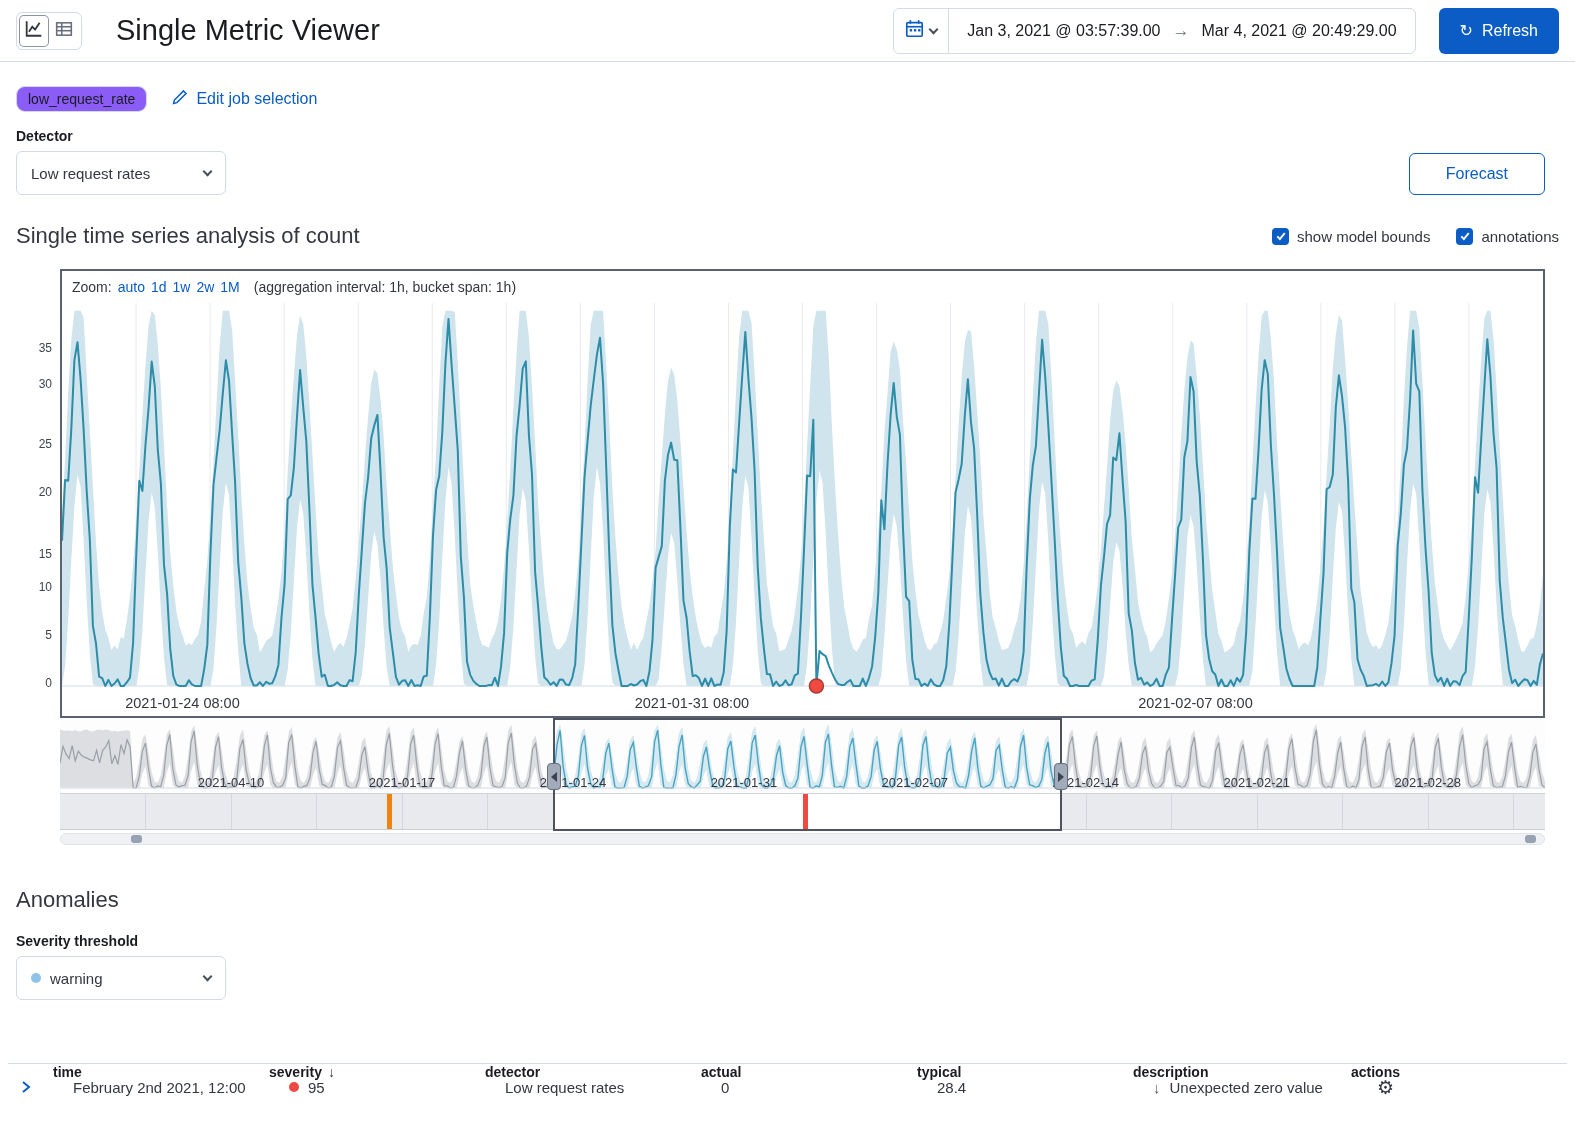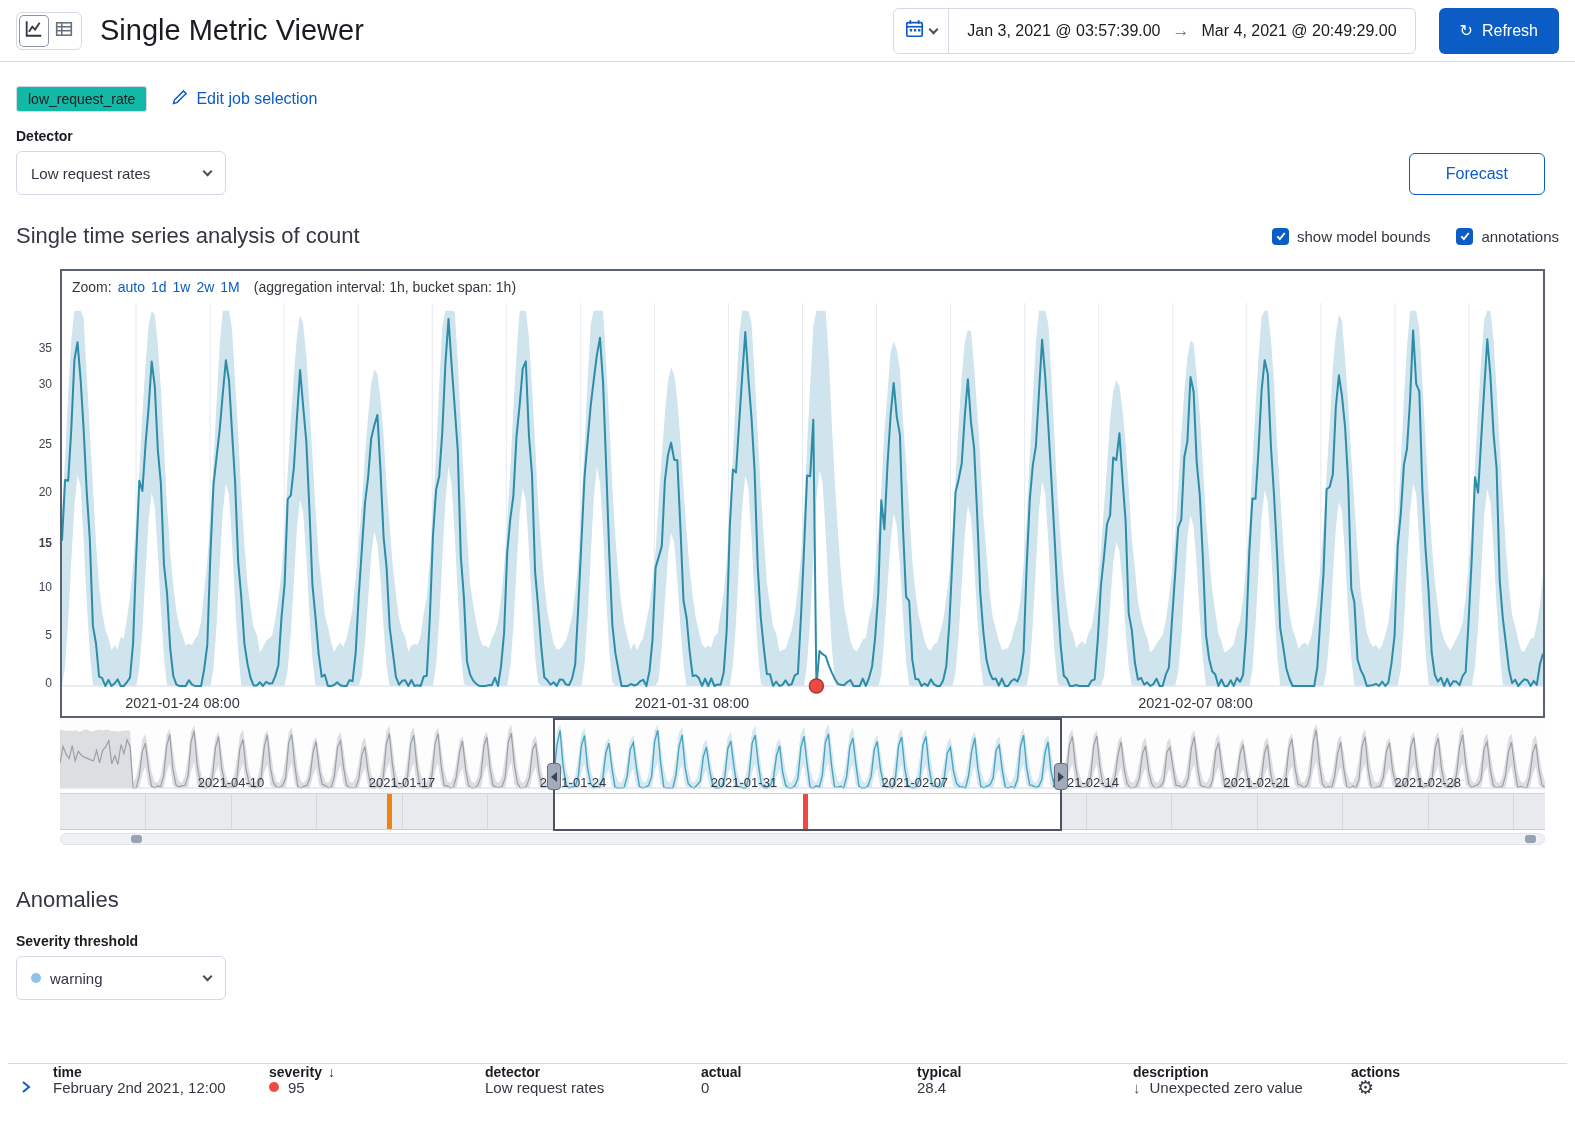--- a/index.html
+++ b/index.html
@@ -4,36 +4,36 @@
 <style>
   :root{
     --accent:#0b5cc4; --border:#d3dae6; --text:#343741; --chart-border:#5a6271; --critical:#ee4a41;
   }
   *{box-sizing:border-box;}
   body{margin:0;width:1575px;height:1126px;overflow:hidden;background:#fff;color:var(--text);
        font-family:"Liberation Sans","DejaVu Sans",sans-serif;}
   button{font-family:inherit;cursor:pointer;}
   
   .topbar{display:flex;justify-content:space-between;align-items:center;height:62px;padding:0 16px;border-bottom:1px solid var(--border);}
-  .topbar .hleft{display:flex;align-items:center;gap:18px;}
+  .topbar .hleft{display:flex;align-items:center;gap:34px;}
   .page-title{font-size:29px;font-weight:500;color:#1a1c21;margin:0;}
   .view-toggle{display:flex;border:1px solid var(--border);border-radius:6px;background:#fff;padding:2px;}
   .vt-btn{width:30px;height:32px;display:flex;align-items:center;justify-content:center;border:none;background:#fff;padding:0;border-radius:5px;}
   .vt-btn.active{box-shadow:inset 0 0 0 1px #8b95a5;}
   .hright{display:flex;}
   .datepicker{display:flex;align-items:center;height:46px;border:1px solid var(--border);border-radius:6px;background:#fff;}
   .dp-cal{display:flex;align-items:center;gap:6px;height:100%;padding:0 11px;border-right:1px solid var(--border);background:#fff;border-radius:6px 0 0 6px;}
   .dp-dates{display:flex;align-items:center;gap:12px;padding:0 18px;font-size:16px;color:#1a1c21;}
   .dp-arrow{color:#69707d;font-size:17px;}
   .chev{width:7px;height:7px;border-right:2px solid #4a4f5a;border-bottom:2px solid #4a4f5a;transform:rotate(45deg);margin-top:-3px;}
   .refresh-btn{display:flex;align-items:center;gap:9px;margin-left:23px;height:46px;padding:0 21px;border:none;border-radius:6px;
                background:var(--accent);color:#fff;font-size:16px;}
   
   .job-row{display:flex;align-items:center;gap:24px;padding:24px 16px 0;}
-  .badge{border:1px solid var(--border);border-radius:3px;padding:4px 11px;font-size:14px;color:#1a1c21;background:#14b8a6;}
+  .badge{border:1px solid var(--border);border-radius:9px;padding:4px 11px;font-size:14px;color:#1a1c21;background:#8b5cf6;}
   .link{display:flex;align-items:center;gap:8px;color:var(--accent);font-size:16px;cursor:pointer;}
   
   .detector-row{display:flex;justify-content:space-between;align-items:flex-end;padding:16px 30px 0 16px;}
   .field-label{font-size:14px;font-weight:700;color:#1a1c21;margin-bottom:7px;}
   .select{width:210px;height:44px;border:1px solid var(--border);border-radius:6px;background:#fff;display:flex;align-items:center;justify-content:space-between;padding:0 14px;font-size:15px;}
   .select .sel-left{display:flex;align-items:center;gap:9px;}
   .forecast-btn{height:42px;padding:0 36px;border:1px solid var(--accent);color:var(--accent);background:#fff;border-radius:6px;font-size:16px;font-weight:500;}
   
   .series-row{display:flex;justify-content:space-between;align-items:center;padding:28px 16px 0;}
   .h2{font-size:22px;font-weight:500;color:#343741;margin:0;}
@@ -67,21 +67,21 @@
   
   .anom-section{padding:42px 16px 0;}
   .anom-controls{display:flex;gap:36px;margin-top:20px;}
   .sev-dot{width:10px;height:10px;border-radius:50%;}
   
   .anom-table{margin-top:24px;padding:0 8px;}
   .thead,.trow{display:grid;grid-template-columns:45px 216px 216px 216px 216px 216px 218px 1fr;align-items:center;}
   .thead{height:40px;border-bottom:1px solid var(--border);font-size:14px;font-weight:700;color:#1a1c21;}
   .th{display:flex;align-items:center;gap:6px;cursor:pointer;margin-top:40px;}
   .trow{height:46px;font-size:15px;}
-  .cell{display:flex;align-items:center;gap:9px;}
+  .cell{display:flex;align-items:center;gap:9px;margin-left:20px;}
   .expand-btn{background:none;border:none;padding:0 0 0 10px;display:flex;align-items:center;}
   .gear-btn{background:none;border:none;font-size:19px;color:#343741;padding:0 0 0 6px;line-height:1;}
   .sort-arrow{font-size:14px;color:#343741;}
   .dir-arrow{color:#535966;font-size:15px;}
 </style>
 </head>
 <body>
 
 <div class="page">
 
@@ -181,21 +181,21 @@
         <span>annotations</span>
       </label>
     </div>
   </div>
 
   <div class="chart-wrap">
     <div class="yaxis" id="yaxis">
         <div class="ylab" style="top: 407px;">0</div>
         <div class="ylab" style="top: 359.125px;">5</div>
         <div class="ylab" style="top: 311.25px;">10</div>
-        <div class="ylab" style="top: 267px; font-weight: bold;">15</div>
+        <div class="ylab" style="top: 278px;">15</div>
         <div class="ylab" style="top: 215.5px;">20</div>
         <div class="ylab" style="top: 167.625px;">25</div>
         <div class="ylab" style="top: 108px;">30</div>
         <div class="ylab" style="top: 71.875px;">35</div>
       </div>
     <div class="main-box">
       <div class="zoom-bar" id="zoom-bar">
           <span>Zoom:</span>
           <a>auto</a>
           <a>1d</a>

